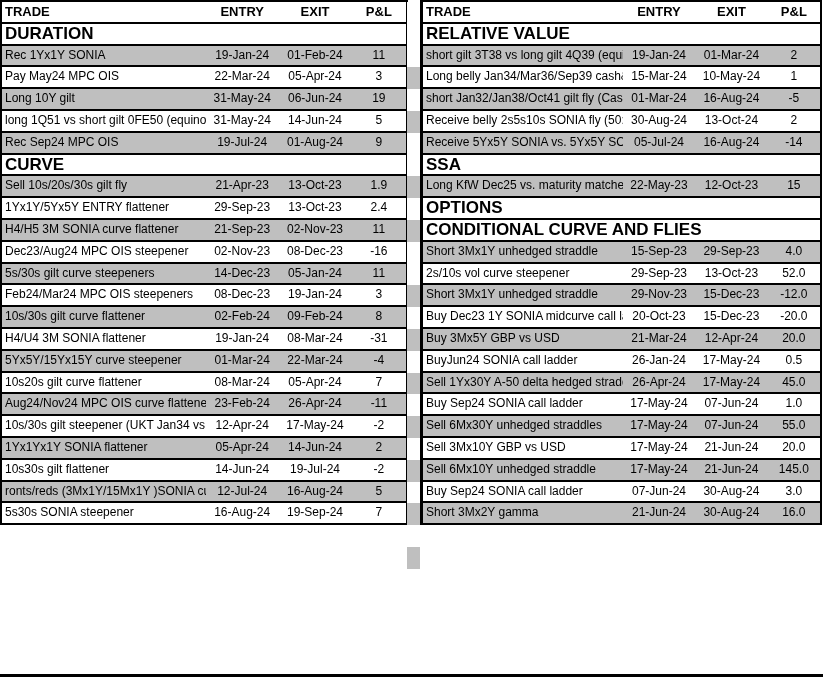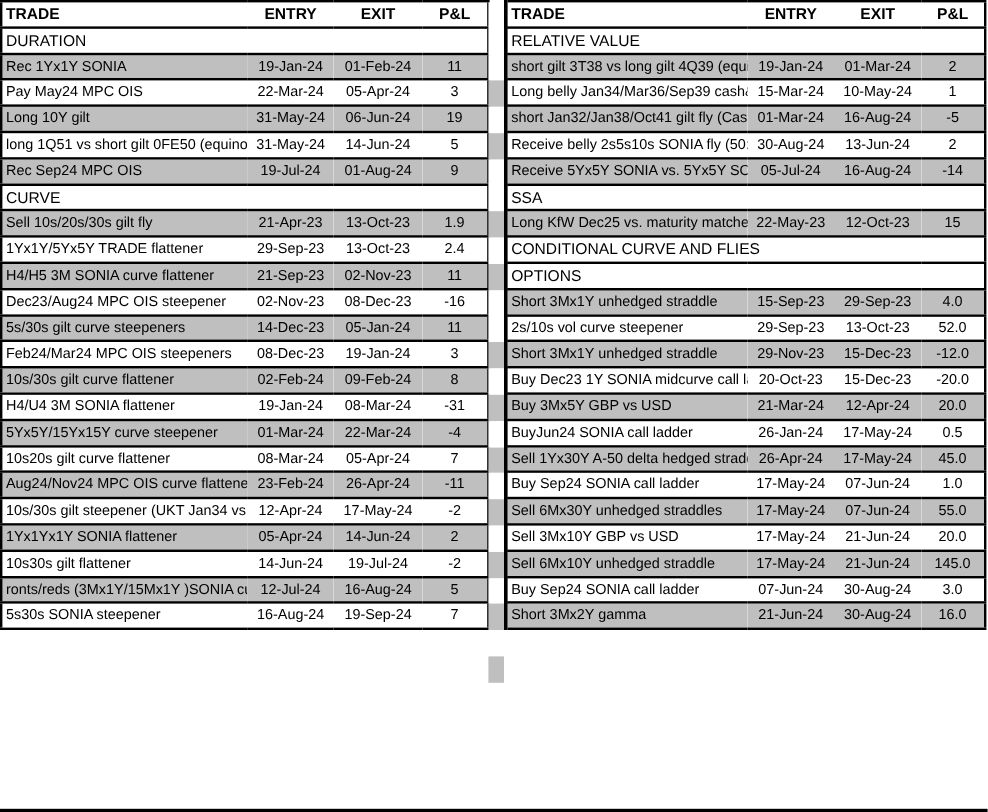--- a/index.html
+++ b/index.html
@@ -9,21 +9,21 @@
   table.trades{border-collapse:collapse;table-layout:fixed;position:absolute;top:0;
                border:2px solid #000;background:#fff;}
   #t0{left:0;width:408px;}
   #t1{left:420px;width:402px;border-left:3px solid #000;}
   td{border-top:2px solid #000;border-bottom:2px solid #000;
      height:19.8px;padding:0;overflow:hidden;white-space:nowrap;
      font-size:12px;line-height:19.8px;vertical-align:middle;}
   td.c0{padding-left:3px;}
   td.center{text-align:center;}
   tr.hdr td{font-weight:bold;font-size:13px;}
-  td.section{font-weight:normal;font-size:13px;padding-left:3px;}
+  td.section{font-weight:bold;font-size:17px;padding-left:3px;}
   tr.gray td{background:#bfbfbf;}
   #stripe{position:absolute;left:407px;top:2px;width:13px;font-size:0;}
   #stripe .sc{height:21.8px;background:#fff;}
   #stripe .sc.gray{background:#bfbfbf;}
   #bottom-line{position:absolute;left:0;bottom:0;width:823px;height:3px;background:#000;}
 </style>
 </head>
 <body>
 
 <div class="screen">
@@ -78,21 +78,21 @@
         <tr>
           <td colspan="4" class="section">CURVE</td>
         </tr>
         <tr class="gray">
           <td class="c0 c0">Sell 10s/20s/30s gilt fly</td>
           <td class="c1 center">21-Apr-23</td>
           <td class="c2 center">13-Oct-23</td>
           <td class="c3 center">1.9</td>
         </tr>
         <tr class="">
-          <td class="c0 c0">1Yx1Y/5Yx5Y TRADE flattener</td>
+          <td class="c0 c0">1Yx1Y/5Yx5Y ENTRY flattener</td>
           <td class="c1 center">29-Sep-23</td>
           <td class="c2 center">13-Oct-23</td>
           <td class="c3 center">2.4</td>
         </tr>
         <tr class="gray">
           <td class="c0 c0">H4/H5 3M SONIA curve flattener</td>
           <td class="c1 center">21-Sep-23</td>
           <td class="c2 center">02-Nov-23</td>
           <td class="c3 center">11</td>
         </tr>
@@ -237,43 +237,43 @@
         </tr>
         <tr class="gray">
           <td class="c0 c0">short Jan32/Jan38/Oct41 gilt fly (Cash a</td>
           <td class="c1 center">01-Mar-24</td>
           <td class="c2 center">16-Aug-24</td>
           <td class="c3 center">-5</td>
         </tr>
         <tr class="">
           <td class="c0 c0">Receive belly 2s5s10s SONIA fly (50:50</td>
           <td class="c1 center">30-Aug-24</td>
-          <td class="c2 center">13-Jun-24</td>
+          <td class="c2 center">13-Oct-24</td>
           <td class="c3 center">2</td>
         </tr>
         <tr class="gray">
           <td class="c0 c0">Receive 5Yx5Y SONIA vs. 5Yx5Y SOFI</td>
           <td class="c1 center">05-Jul-24</td>
           <td class="c2 center">16-Aug-24</td>
           <td class="c3 center">-14</td>
         </tr>
         <tr>
           <td colspan="4" class="section">SSA</td>
         </tr>
         <tr class="gray">
           <td class="c0 c0">Long KfW Dec25 vs. maturity matched g</td>
           <td class="c1 center">22-May-23</td>
           <td class="c2 center">12-Oct-23</td>
           <td class="c3 center">15</td>
         </tr>
         <tr>
+          <td colspan="4" class="section">OPTIONS</td>
+        </tr>
+        <tr>
           <td colspan="4" class="section">CONDITIONAL CURVE AND FLIES</td>
-        </tr>
-        <tr>
-          <td colspan="4" class="section">OPTIONS</td>
         </tr>
         <tr class="gray">
           <td class="c0 c0">Short 3Mx1Y unhedged straddle</td>
           <td class="c1 center">15-Sep-23</td>
           <td class="c2 center">29-Sep-23</td>
           <td class="c3 center">4.0</td>
         </tr>
         <tr class="">
           <td class="c0 c0">2s/10s vol curve steepener</td>
           <td class="c1 center">29-Sep-23</td>

